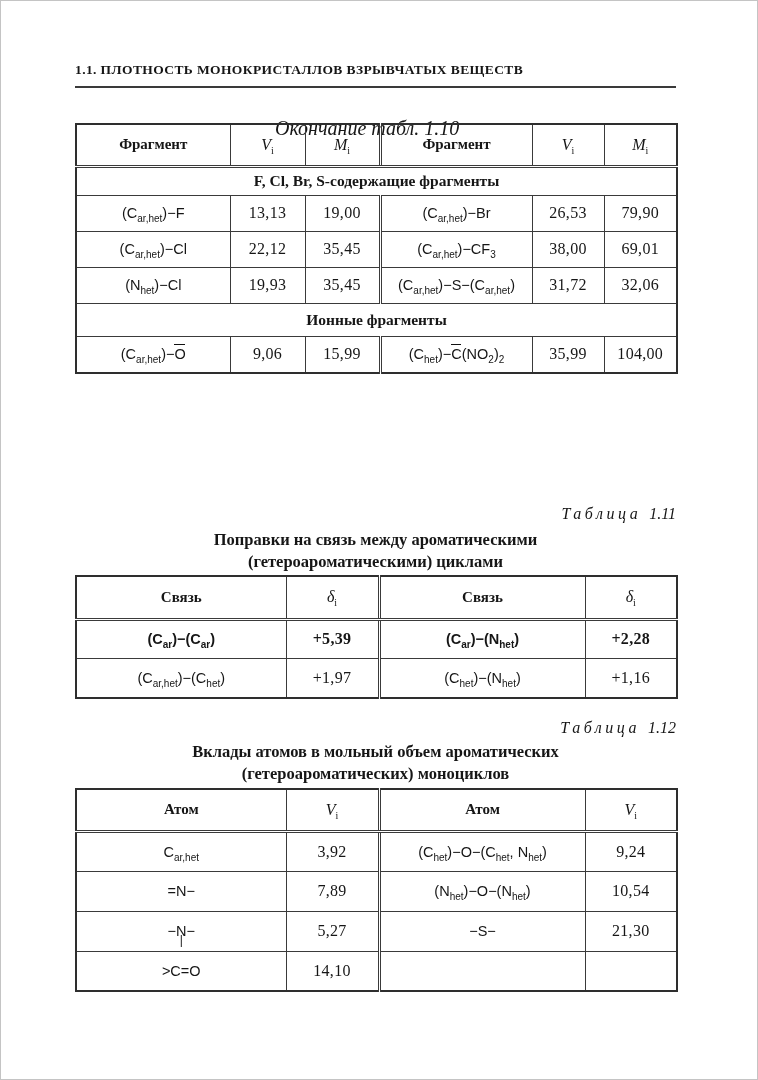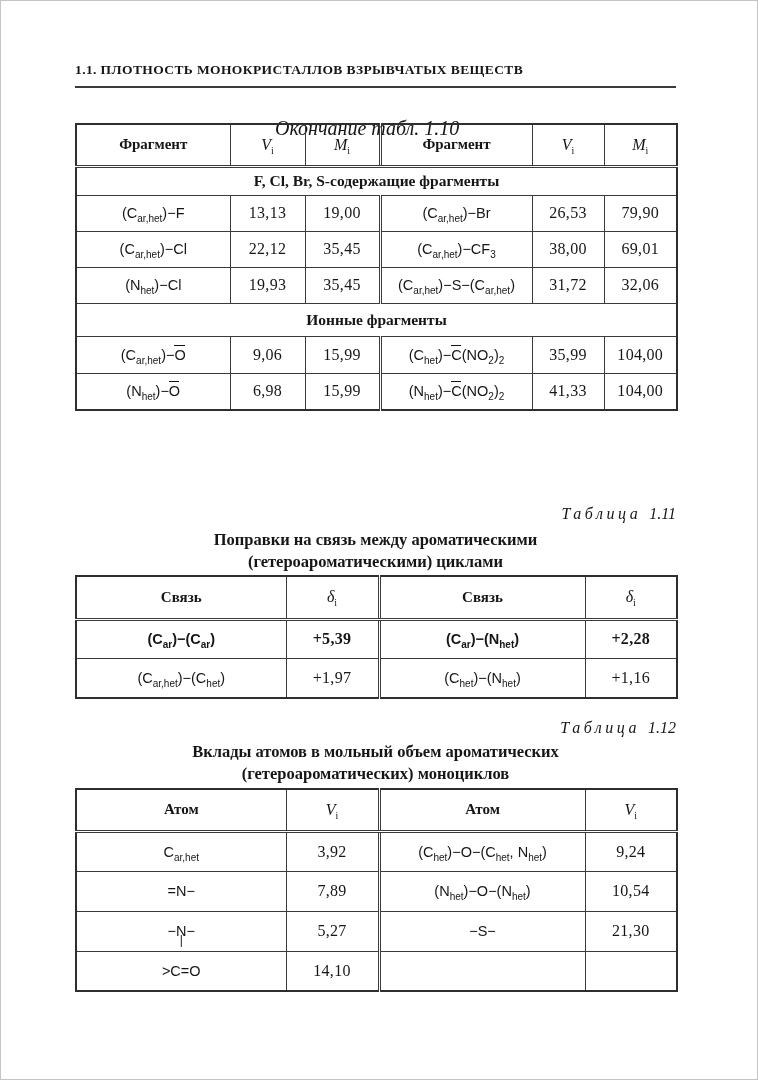--- a/index.html
+++ b/index.html
@@ -116,28 +116,20 @@
       <td class="sec" colspan="6">Ионные фрагменты</td>
     </tr>
     <tr class="ri">
       <td class="f">(C<sub>ar,het</sub>)−<span class="ovl">O</span></td>
       <td class="n">9,06</td>
       <td class="n">15,99</td>
       <td class="f dl">(C<sub>het</sub>)−<span class="ovl">C</span>(NO<sub>2</sub>)<sub>2</sub></td>
       <td class="n">35,99</td>
       <td class="n">104,00</td>
     </tr>
-    <tr class="ri">
-      <td class="f">(N<sub>het</sub>)−<span class="ovl">O</span></td>
-      <td class="n">6,98</td>
-      <td class="n">15,99</td>
-      <td class="f dl">(N<sub>het</sub>)−<span class="ovl">C</span>(NO<sub>2</sub>)<sub>2</sub></td>
-      <td class="n">41,33</td>
-      <td class="n">104,00</td>
-    </tr>
   </tbody>
     </table>
 
   <div class="abs tbl-caption" style="top:505px;">
     <span class="cap-word">Таблица</span><span>1.11</span>
   </div>
   <div class="abs tbl-title" style="top:529px;">Поправки на связь между ароматическими
 (гетероароматическими) циклами</div>
 
   <table id="t11" style="top:575px;width:601px;">

